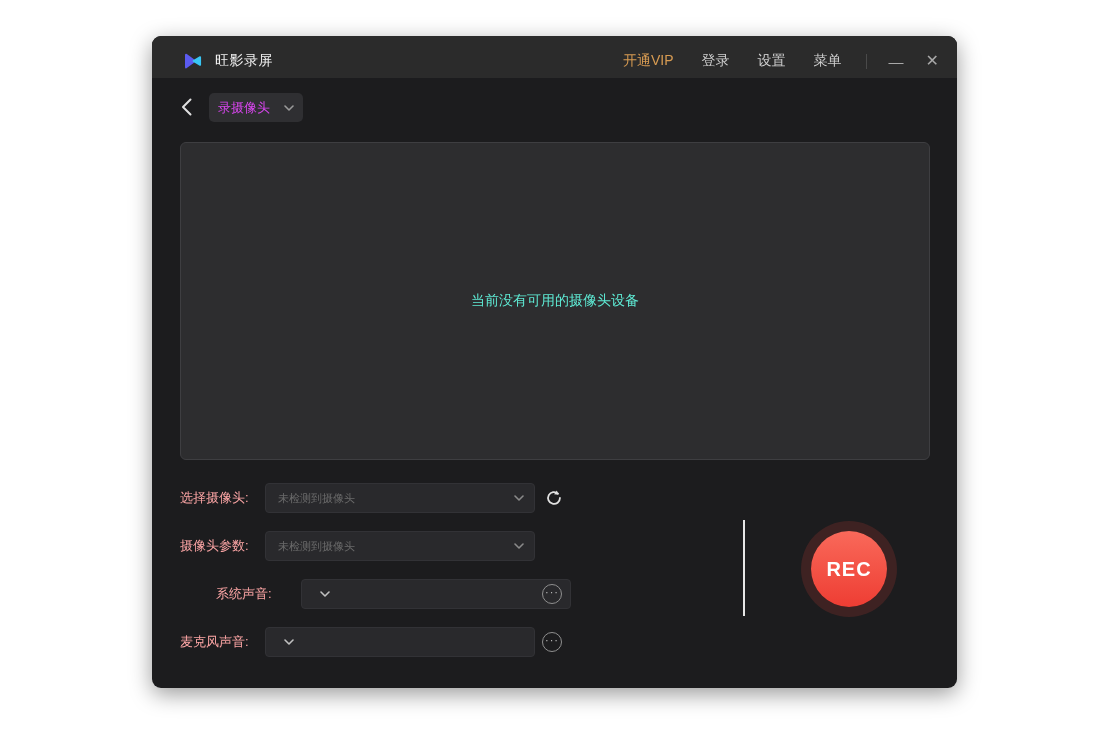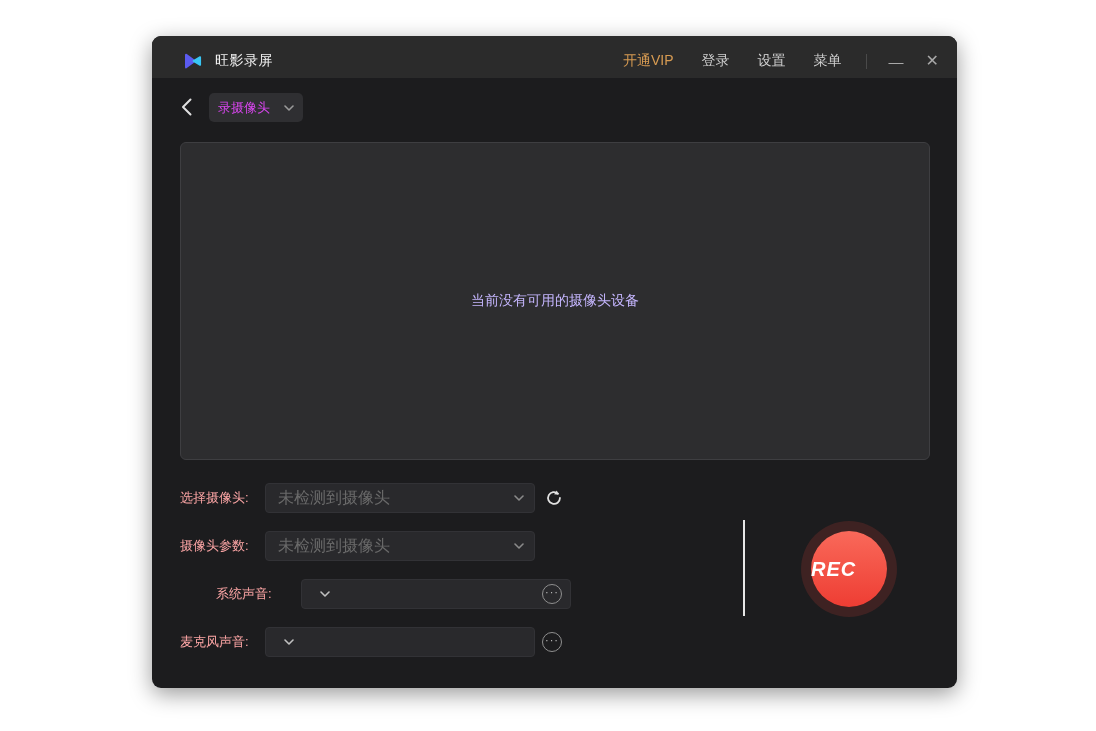--- a/index.html
+++ b/index.html
@@ -41,31 +41,31 @@
     background:#2f2f32; border-radius:5px; display:flex; align-items:center;
     justify-content:center; gap:8px; cursor:pointer;
   }
   .mode-select span { color:#d946ef; font-size:13px; }
 
   .preview {
     position:absolute; left:28px; top:64px; width:750px; height:318px;
     background:#2d2d2f; border:1px solid #3e3e41; border-radius:6px;
     display:flex; align-items:center; justify-content:center;
   }
-  .preview-empty { color:#c4b5fd; font-size:14px; }
+  .preview-empty { color:#5eead4; font-size:14px; }
 
   
   .row-label { position:absolute; left:28px; width:84px; color:#fca5a5;
                font-size:13px; line-height:30px; }
   .dropdown {
     position:absolute; left:113px; width:270px; height:30px;
     background:#29292c; border:1px solid #323236; border-radius:4px;
     display:flex; align-items:center; padding:0 10px 0 12px; cursor:pointer;
   }
-  .dd-value { flex:1; font-size:16px; color:#e8e8e8; white-space:nowrap;
+  .dd-value { flex:1; font-size:11px; color:#e8e8e8; white-space:nowrap;
               overflow:hidden; }
   .dd-value.disabled { color:#6a6a6a; }
   .chev { flex:none; margin-left:6px; display:flex; }
 
   .r1 { top:405px; } .r2 { top:453px; } .r3 { top:501px;margin-left:36px; } .r4 { top:549px; }
 
   .refresh-btn { position:absolute; left:391px; top:409px; width:22px; height:22px;
                  cursor:pointer; display:flex; align-items:center; justify-content:center; }
   .more-btn { position:absolute; left:390px; width:20px; height:20px;
               border:1px solid #8f8f8f; border-radius:50%; cursor:pointer;
@@ -74,21 +74,21 @@
   .m3 { top:506px; } .m4 { top:554px; }
 
   
   .meter { position:absolute; left:591px; top:442px; width:2px; height:96px;
            background:#e6e6e6; }
   .rec-btn {
     position:absolute; left:659px; top:453px; width:76px; height:76px;
     border-radius:50%;
     background:linear-gradient(180deg,#f9695a 0%,#ee3d33 100%);
     box-shadow:0 0 0 10px rgba(244,67,54,.16);
-    display:flex; align-items:center; cursor:pointer;font-style:italic;
+    display:flex; align-items:center; justify-content:center; cursor:pointer;
   }
   .rec-btn span { color:#ffffff; font-size:20px; font-weight:bold;
                   letter-spacing:1px; }
 
   
   .watermark { position:absolute; right:6px; bottom:6px; text-align:center;
                color:#c6c6c6; }
   .wm-title { font-size:34px; font-weight:bold; letter-spacing:2px;
               font-family:"Liberation Serif","DejaVu Serif",serif; }
   .wm-url { font-size:14px; font-weight:bold; color:#cecece; margin-top:2px; }

